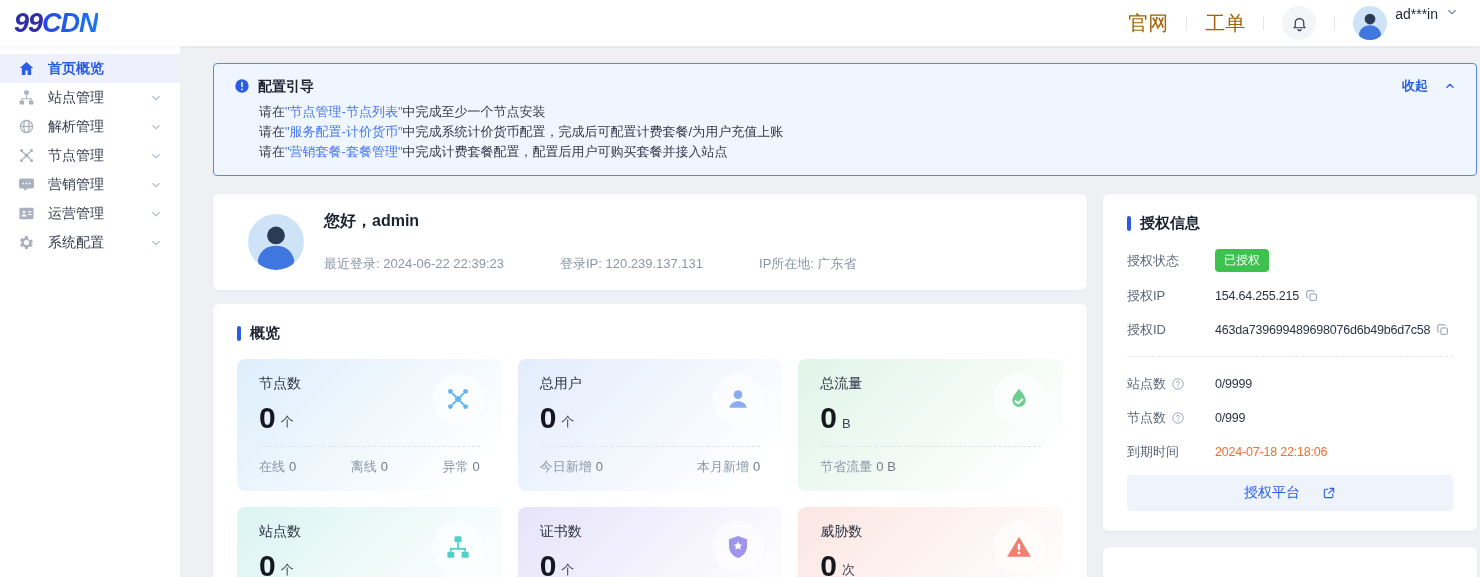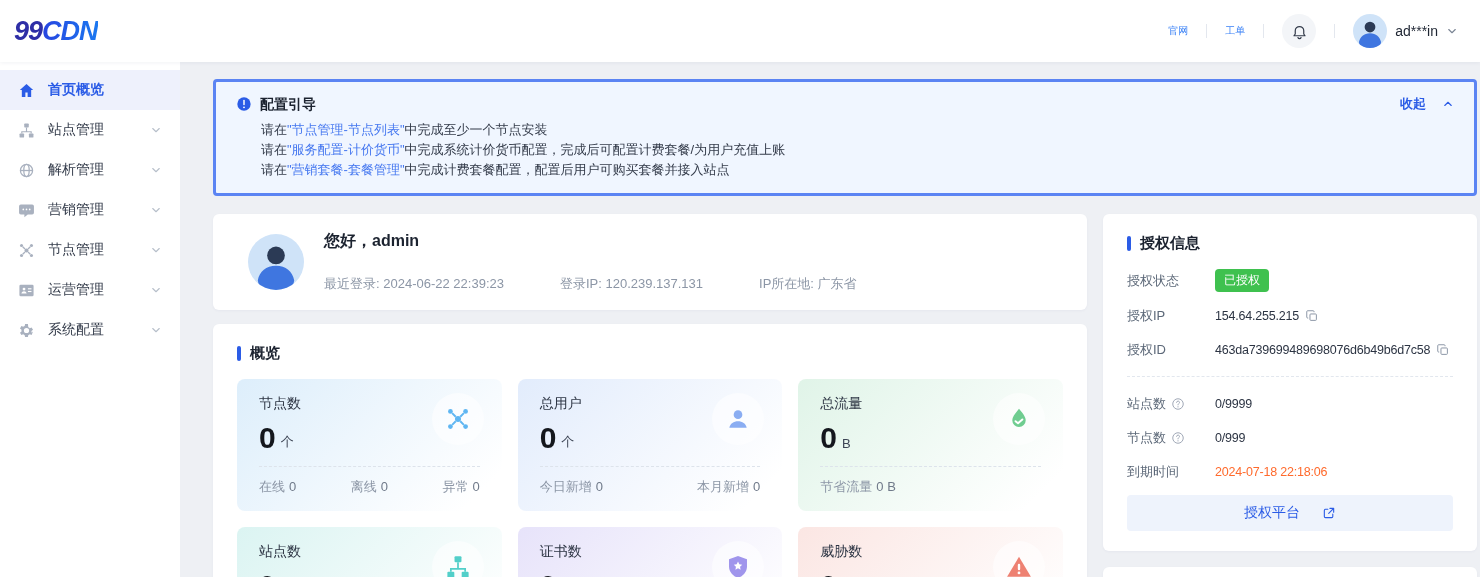--- a/index.html
+++ b/index.html
@@ -2,50 +2,50 @@
 <html style="--primary: #2b5ce6;"><head>
 <meta charset="utf-8">
 <style>
   *{margin:0;padding:0;box-sizing:border-box}
   html,body{width:1480px;height:577px;overflow:hidden}
   body{font-family:"Liberation Sans","DejaVu Sans",sans-serif;background:#eef0f4;color:#2c3443}
   .icon{display:inline-flex;flex:none}
   .icon svg{display:block;width:100%;height:100%}
   .i12{width:12px;height:12px}.i16{width:16px;height:16px}
   
-  .hdr{height:62px;background:#fff;display:flex;justify-content:space-between;align-items:center;
+  .hdr{height:46px;background:#fff;display:flex;justify-content:space-between;align-items:center;
        padding:0 22px 0 14px;box-shadow:0 1px 4px rgba(20,40,90,.06);position:relative;z-index:5}
   .logo{font-size:27px;font-weight:900;font-style:italic;letter-spacing:-1px;cursor:pointer;line-height:1}
   .logo-99{color:#2e2ea6}
   .logo-cdn{background:linear-gradient(90deg,#2744e0,#1b78f0);-webkit-background-clip:text;background-clip:text;color:transparent}
   .hdr-right{display:flex;align-items:center;gap:18px}
   .hdr-links{display:flex;align-items:center;gap:18px}
-  .hdr-link{font-size:10px;color:#3b82f6;cursor:pointer;text-decoration:none}
+  .hdr-link{font-size:20px;color:#a16207;cursor:pointer;text-decoration:none}
   .hdr-div{width:1px;height:14px;background:#e3e7ee}
   .bell{width:34px;height:34px;border-radius:50%;background:#f3f5f8;border:none;display:flex;
         align-items:center;justify-content:center;cursor:pointer;color:#333b4a}
   .bell .icon{width:17px;height:17px}
-  .user{display:flex;align-items:center;gap:8px;cursor:pointer}
+  .user{display:flex;gap:8px;cursor:pointer}
   .avatar{width:34px;height:34px;border-radius:50%;overflow:hidden;background:#cfe3f8;flex:none}
   .avatar.lg{width:56px;height:56px}
   .uname{font-size:14px;color:#1f2633}
   .chev{color:#7a8494}
   
   .layout{display:flex;height:531px}
   aside{width:180px;flex:none;background:#fff;padding-top:8px}
-  .side-item{height:40px;display:flex;align-items:center;gap:13px;padding:0 18px;font-size:14px;
+  .side-item{height:29px;display:flex;align-items:center;gap:13px;padding:0 18px;font-size:14px;
              color:#333b4a;cursor:pointer}
   .side-item .s-ic{width:17px;height:17px;color:#a9b1bf}
   .side-item.active{background:#eef1fc;color:var(--primary,#2b5ce6);font-weight:600}
   .side-item.active .s-ic{color:var(--primary,#2b5ce6)}
   .side-chev{margin-left:auto;width:12px;height:12px;color:#b7bfca}
   main{flex:1;padding:17px 3px 0 33px;overflow:hidden}
   
   .notice{position:relative;border-radius:4px;padding:12px 20px 13px;margin-bottom:18px;
-          background:#f0f6ff;border:3px solid #14b8a6}
+          background:#f0f6ff;border:1px solid #14b8a6}
   .notice-head{display:flex;align-items:center;gap:8px}
   .notice-title{font-size:14px;font-weight:700;color:#1c2330;line-height:20px}
   .notice-lines{margin:6px 0 0 25px}
   .g-line{font-size:13px;color:#333b4a;line-height:20px}
   .g-link{color:#4678f0;text-decoration:none;cursor:pointer}
   .collapse{position:absolute;right:20px;top:13px;display:flex;align-items:center;gap:16px;
             color:var(--primary,#2b5ce6);font-size:13px;font-weight:600;cursor:pointer}
   
   .cols{display:flex;gap:16px}
   .col-l{width:874px;flex:none}
@@ -164,51 +164,51 @@
           <span>解析管理</span>
           <span class="icon side-chev">
             <svg viewBox="0 0 24 24" fill="none" stroke="currentColor" stroke-width="2.2" stroke-linecap="round" stroke-linejoin="round">
               <path d="M5.5 9l6.5 6.5L18.5 9"></path>
             </svg>
           </span>
         </div>
         <div class="side-item">
           <span class="icon s-ic">
             <svg viewBox="0 0 24 24">
-              <path fill="currentColor" d="M4 3.5h16A2.5 2.5 0 0 1 22.5 6v9a2.5 2.5 0 0 1-2.5 2.5h-6.2L9 21.5v-4H4A2.5 2.5 0 0 1 1.5 15V6A2.5 2.5 0 0 1 4 3.5z"></path>
-              <g fill="#fff">
-                <circle cx="7.5" cy="10.5" r="1.2"></circle>
-                <circle cx="12" cy="10.5" r="1.2"></circle>
-                <circle cx="16.5" cy="10.5" r="1.2"></circle>
-              </g>
-            </svg>
-          </span>
-          <span>营销管理</span>
-          <span class="icon side-chev">
-            <svg viewBox="0 0 24 24" fill="none" stroke="currentColor" stroke-width="2.2" stroke-linecap="round" stroke-linejoin="round">
-              <path d="M5.5 9l6.5 6.5L18.5 9"></path>
-            </svg>
-          </span>
-        </div>
-        <div class="side-item">
-          <span class="icon s-ic">
-            <svg viewBox="0 0 24 24">
               <g fill="currentColor">
                 <circle cx="12" cy="12" r="2.8"></circle>
                 <circle cx="5" cy="5" r="2.2"></circle>
                 <circle cx="19" cy="5" r="2.2"></circle>
                 <circle cx="5" cy="19" r="2.2"></circle>
                 <circle cx="19" cy="19" r="2.2"></circle>
               </g>
               <g stroke="currentColor" stroke-width="1.8">
                 <path d="M6.6 6.6l3.3 3.3M17.4 6.6l-3.3 3.3M6.6 17.4l3.3-3.3M17.4 17.4l-3.3-3.3"></path>
               </g>
             </svg>
           </span>
           <span>节点管理</span>
+          <span class="icon side-chev">
+            <svg viewBox="0 0 24 24" fill="none" stroke="currentColor" stroke-width="2.2" stroke-linecap="round" stroke-linejoin="round">
+              <path d="M5.5 9l6.5 6.5L18.5 9"></path>
+            </svg>
+          </span>
+        </div>
+        <div class="side-item">
+          <span class="icon s-ic">
+            <svg viewBox="0 0 24 24">
+              <path fill="currentColor" d="M4 3.5h16A2.5 2.5 0 0 1 22.5 6v9a2.5 2.5 0 0 1-2.5 2.5h-6.2L9 21.5v-4H4A2.5 2.5 0 0 1 1.5 15V6A2.5 2.5 0 0 1 4 3.5z"></path>
+              <g fill="#fff">
+                <circle cx="7.5" cy="10.5" r="1.2"></circle>
+                <circle cx="12" cy="10.5" r="1.2"></circle>
+                <circle cx="16.5" cy="10.5" r="1.2"></circle>
+              </g>
+            </svg>
+          </span>
+          <span>营销管理</span>
           <span class="icon side-chev">
             <svg viewBox="0 0 24 24" fill="none" stroke="currentColor" stroke-width="2.2" stroke-linecap="round" stroke-linejoin="round">
               <path d="M5.5 9l6.5 6.5L18.5 9"></path>
             </svg>
           </span>
         </div>
         <div class="side-item">
           <span class="icon s-ic">
             <svg viewBox="0 0 24 24">
               <rect x="2" y="4" width="20" height="16" rx="1.8" fill="currentColor"></rect>

